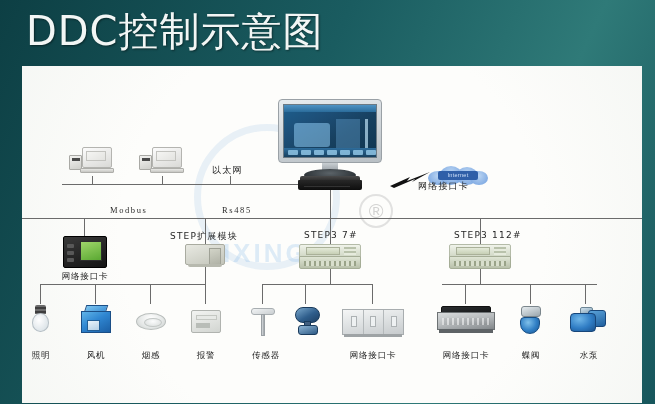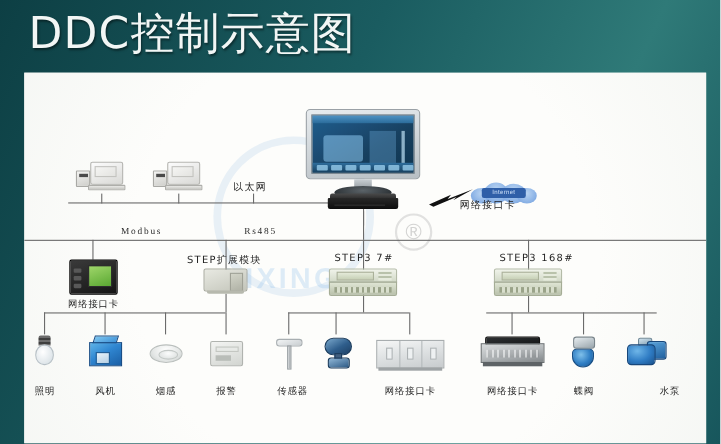--- a/index.html
+++ b/index.html
@@ -523,21 +523,21 @@
 
     <div class="cnlabel" style="left:282px; top:164px;">STEP3 7#</div>
     <div class="node ddc" style="left:277px; top:178px;">
       <div class="top">
         <div class="scr"></div>
         <div class="led"></div>
       </div>
       <div class="bot"></div>
     </div>
 
-    <div class="cnlabel" style="left:432px; top:164px;">STEP3 168#</div>
+    <div class="cnlabel" style="left:432px; top:164px;">STEP3 112#</div>
     <div class="node ddc" style="left:427px; top:178px;">
       <div class="top">
         <div class="scr"></div>
         <div class="led"></div>
       </div>
       <div class="bot"></div>
     </div>
 
     <div class="vline" style="left:183px; top:201px; height:17px;"></div>
     <div class="hline" style="left:18px;  top:218px; width:165px;"></div>
@@ -618,16 +618,16 @@
       <div class="bfv-act"></div>
       <div class="bfv-body"></div>
     </div>
     <div class="devlabel" style="left:490px; top:284px; width:38px;">蝶阀</div>
 
     <div class="dev" style="left:546px; top:238px; width:40px; height:36px;">
       <div class="pmp-cap"></div>
       <div class="pmp-motor"></div>
       <div class="pmp-body"></div>
     </div>
-    <div class="devlabel" style="left:568px; top:284px; width:38px;">水泵</div>
+    <div class="devlabel" style="left:548px; top:284px; width:38px;">水泵</div>
 
   </div>
 </div>
 
 </body></html>

